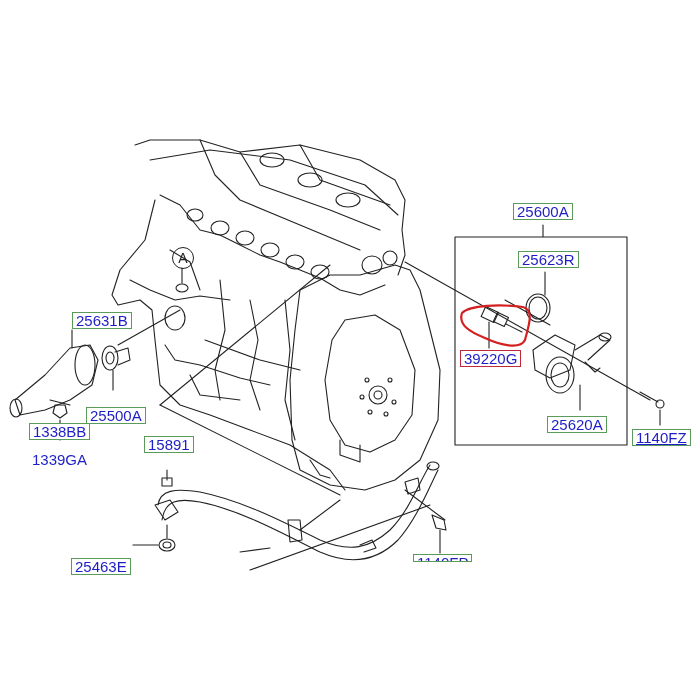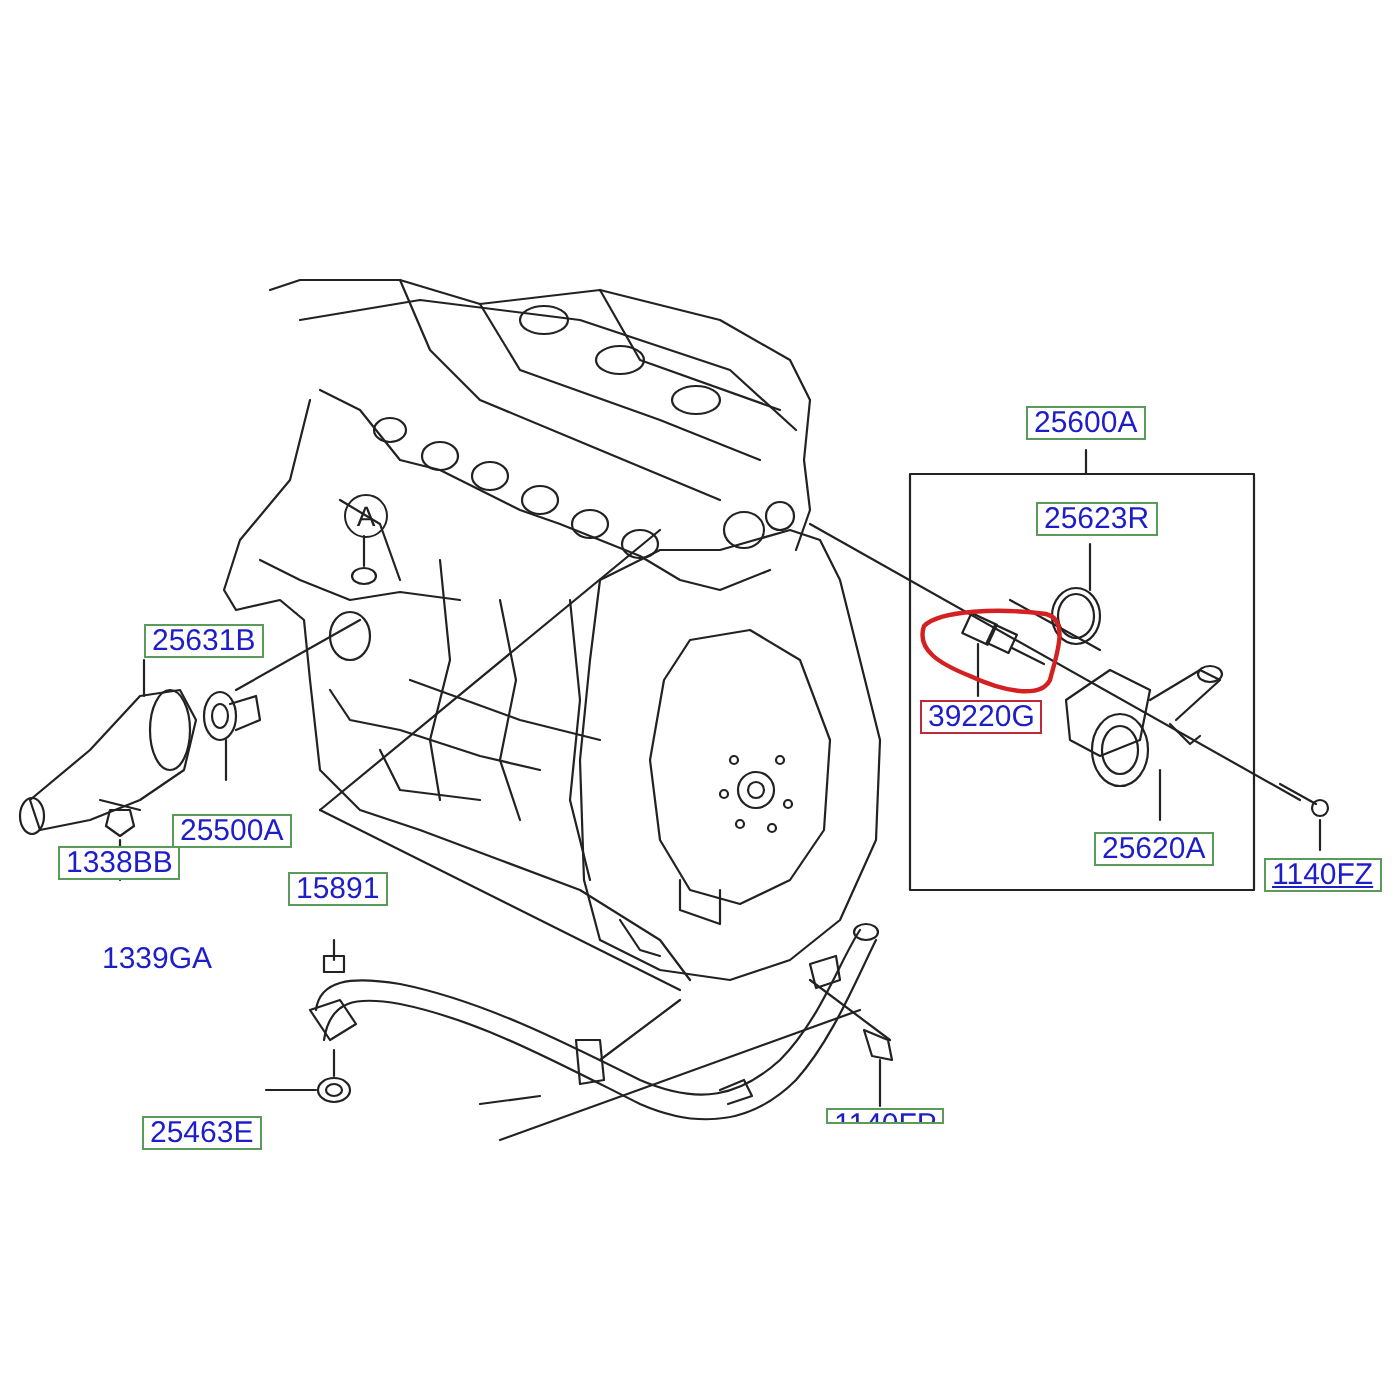--- a/index.html
+++ b/index.html
@@ -162,20 +162,20 @@
 </svg>
 
 <span class="label" style="left:513px;top:203px;">25600A</span>
 <span class="label" style="left:518px;top:251px;">25623R</span>
 <span class="label red" style="left:460px;top:350px;">39220G</span>
 <span class="label" style="left:532px;top:416px;margin-left:15px;">25620A</span>
 <span class="label" style="left:632px;top:429px;text-decoration:underline;">1140FZ</span>
 <span class="label" style="left:42px;top:312px;margin-left:30px;">25631B</span>
 <span class="label" style="left:86px;top:407px;">25500A</span>
 <span class="label" style="left:29px;top:423px;">1338BB</span>
-<span class="label plain" style="left:29px;top:472px;margin-left:19px;">1339GA</span>
+<span class="label plain" style="left:29px;top:452px;">1339GA</span>
 <span class="label" style="left:144px;top:436px;">15891</span>
 <span class="label" style="left:71px;top:558px;">25463E</span>
 <span class="label" style="left:413px;top:554px;height:6px;overflow:hidden;line-height:15px;">1140FP</span>
 
 <div style="position:absolute;left:172px;top:247px;width:20px;height:20px;border:1.2px solid #222;border-radius:50%;display:flex;align-items:center;justify-content:center;font-size:14px;color:#222;font-family:'Liberation Sans',sans-serif;">
   <span>A</span>
 </div>
 
 </body></html>

